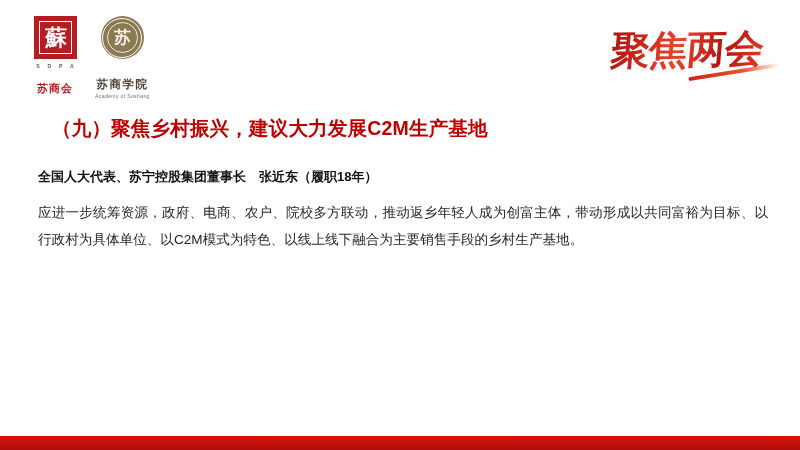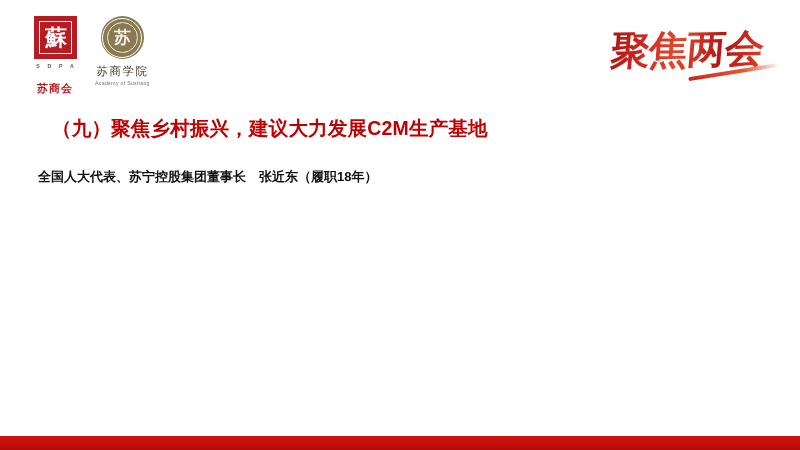--- a/index.html
+++ b/index.html
@@ -109,23 +109,23 @@
     left: 0; top: 0;
     width: 100%; height: 100%;
     line-height: 43px;
     text-align: center;
     color: #f3efe5;
     font-family: "DejaVu Serif", serif;
     font-weight: bold;
     font-size: 17px;
   }
   .academy-cn {
-    margin-top: 5px;
+    margin-top: 18px;
     font-size: 11.5px;
-    font-weight: normal;
+    font-weight: bold;
     color: #4a4132;
     font-family: "DejaVu Serif", serif;
     letter-spacing: 1.5px;
   }
   .academy-en {
     margin-top: 1px;
     font-size: 5.2px;
     color: #7a7060;
     letter-spacing: 0.3px;
   }
@@ -245,17 +245,18 @@
 
   <div id="calligraphy">
     <div class="callig-text">聚焦两会</div>
     <div class="callig-sweep"></div>
   </div>
 
   <div id="slide-title">（九）聚焦乡村振兴，建议大力发展C2M生产基地</div>
 
   <div id="body-block">
     <div class="bold-line">全国人大代表、苏宁控股集团董事长　张近东（履职18年）</div>
+    <div id="paragraph">应进一步统筹资源，政府、电商、农户、院校多方联动，推动返乡年轻人成为创富主体，带动形成以共同富裕为目标、以行政村为具体单位、以C2M模式为特色、以线上线下融合为主要销售手段的乡村生产基地。</div>
   </div>
 
   <div id="bottom-bar"></div>
 
 </div>
 
 </body></html>

